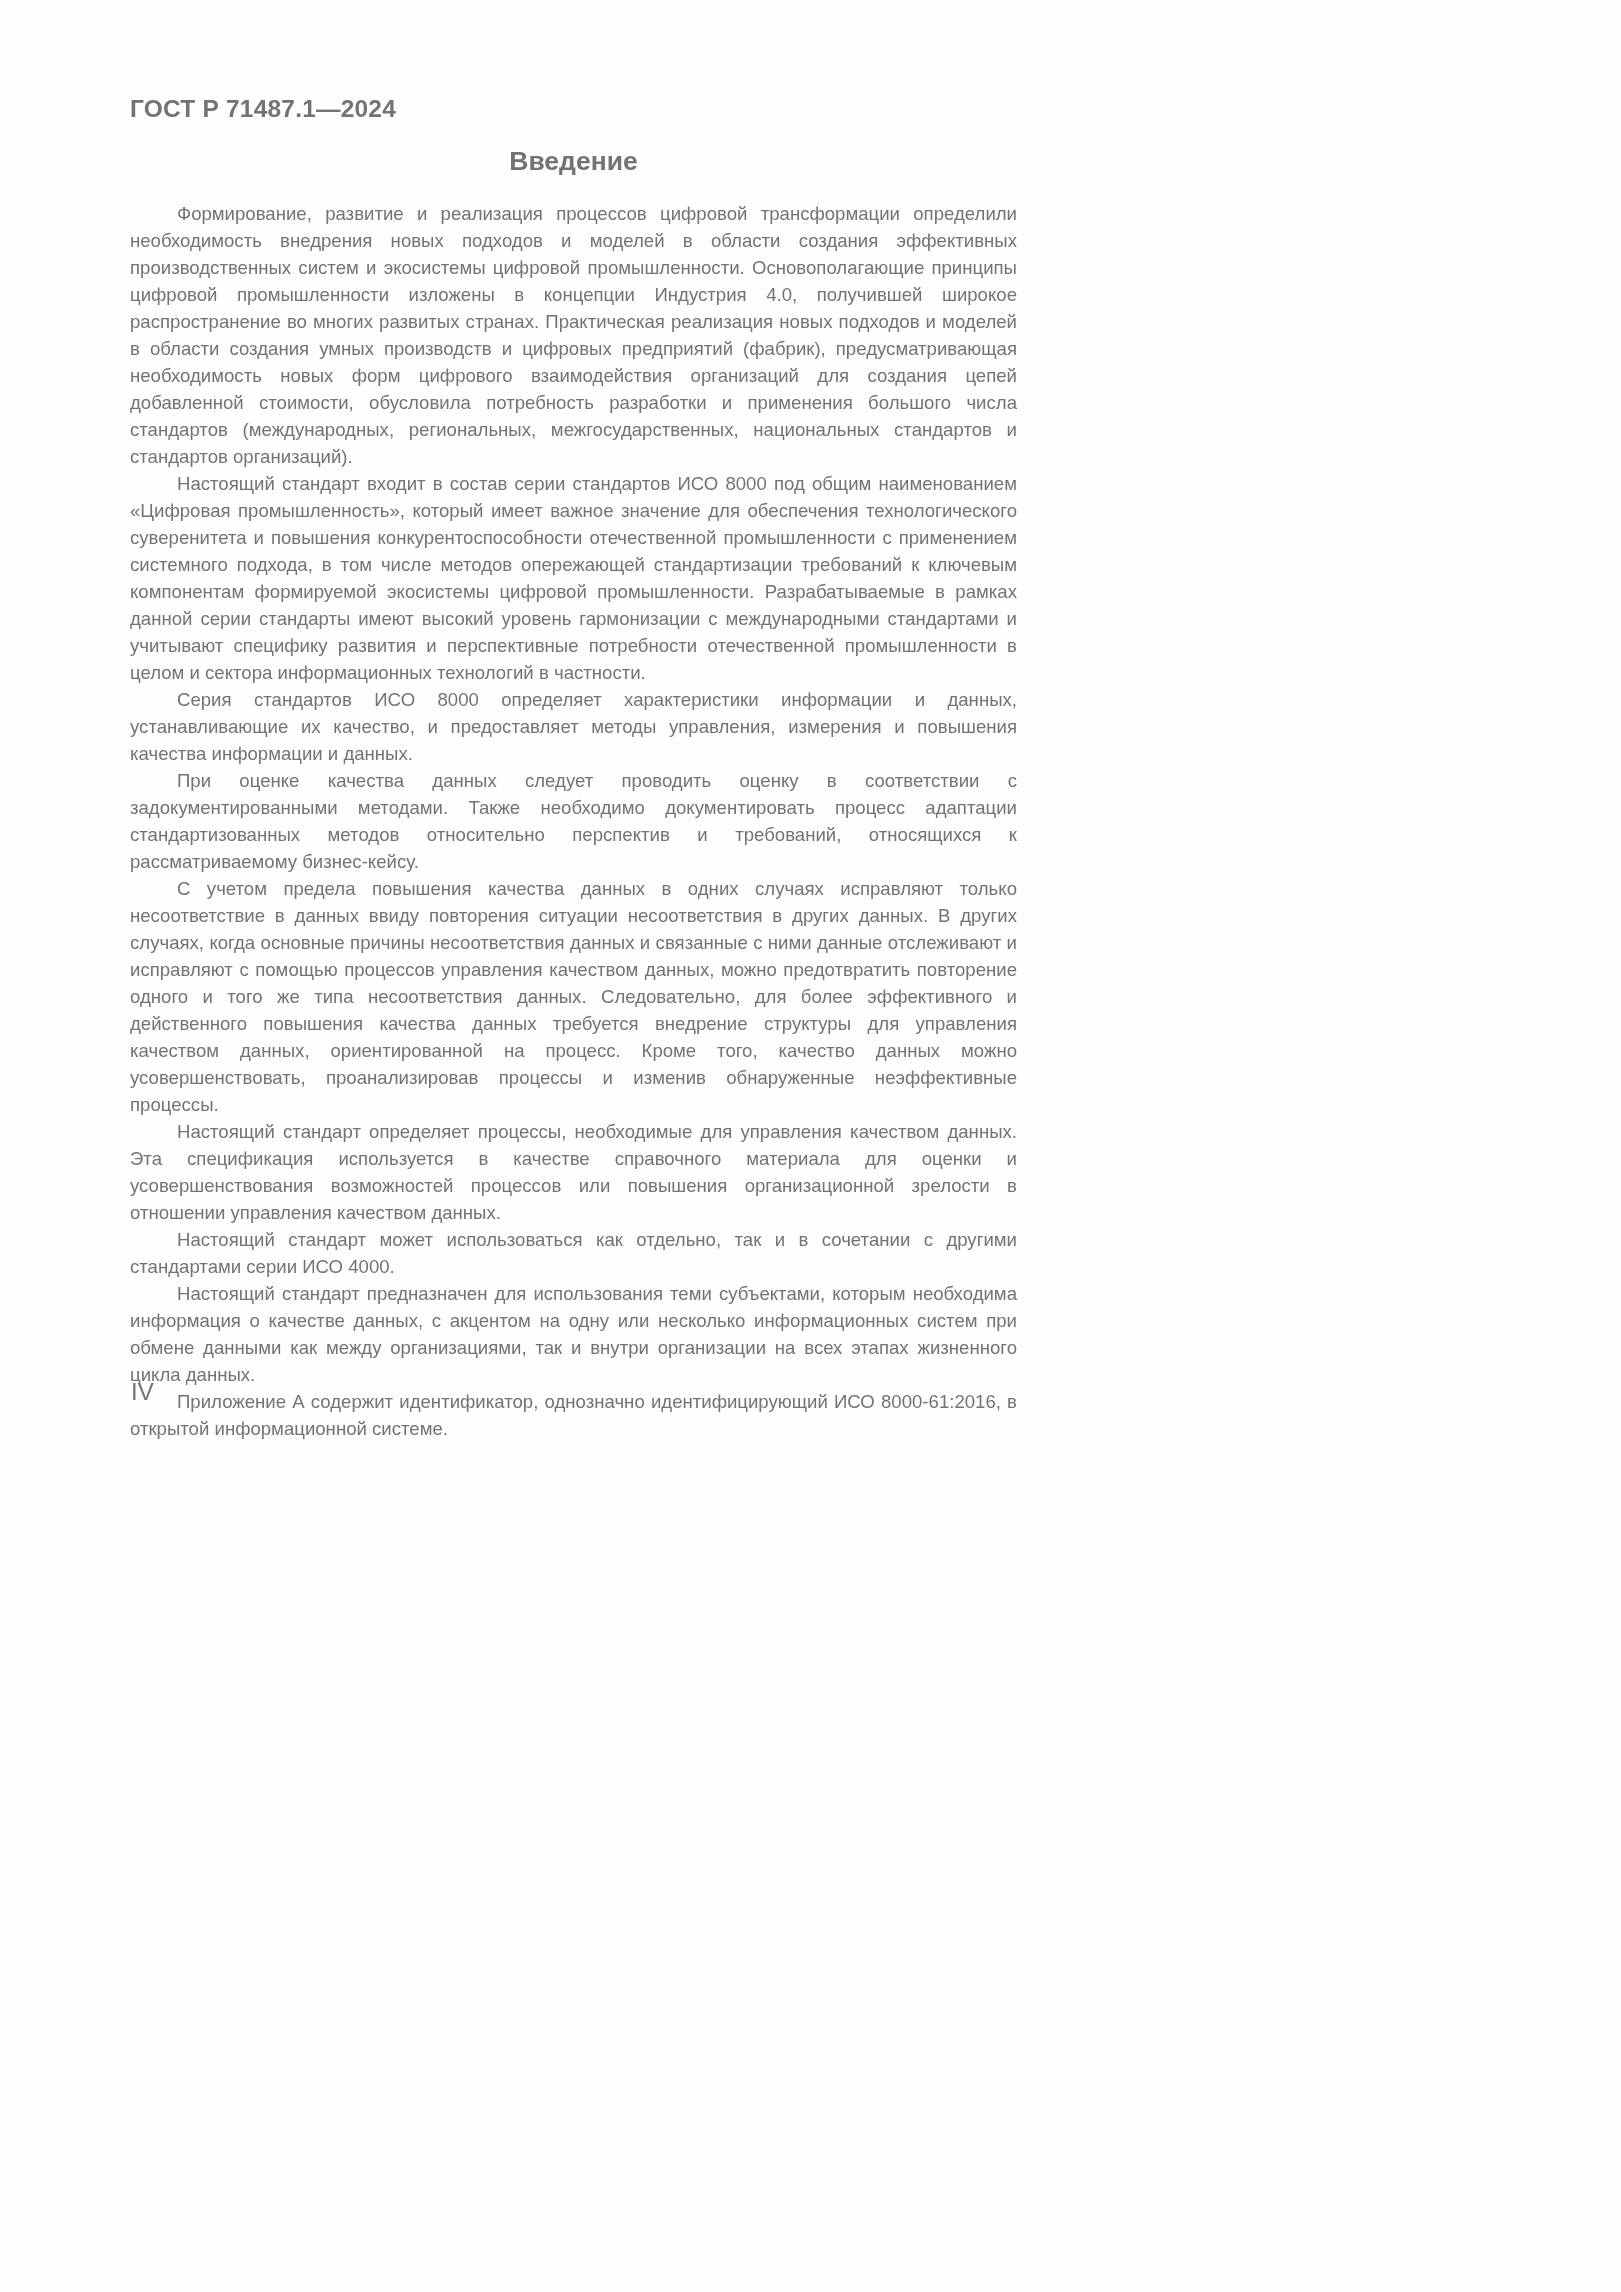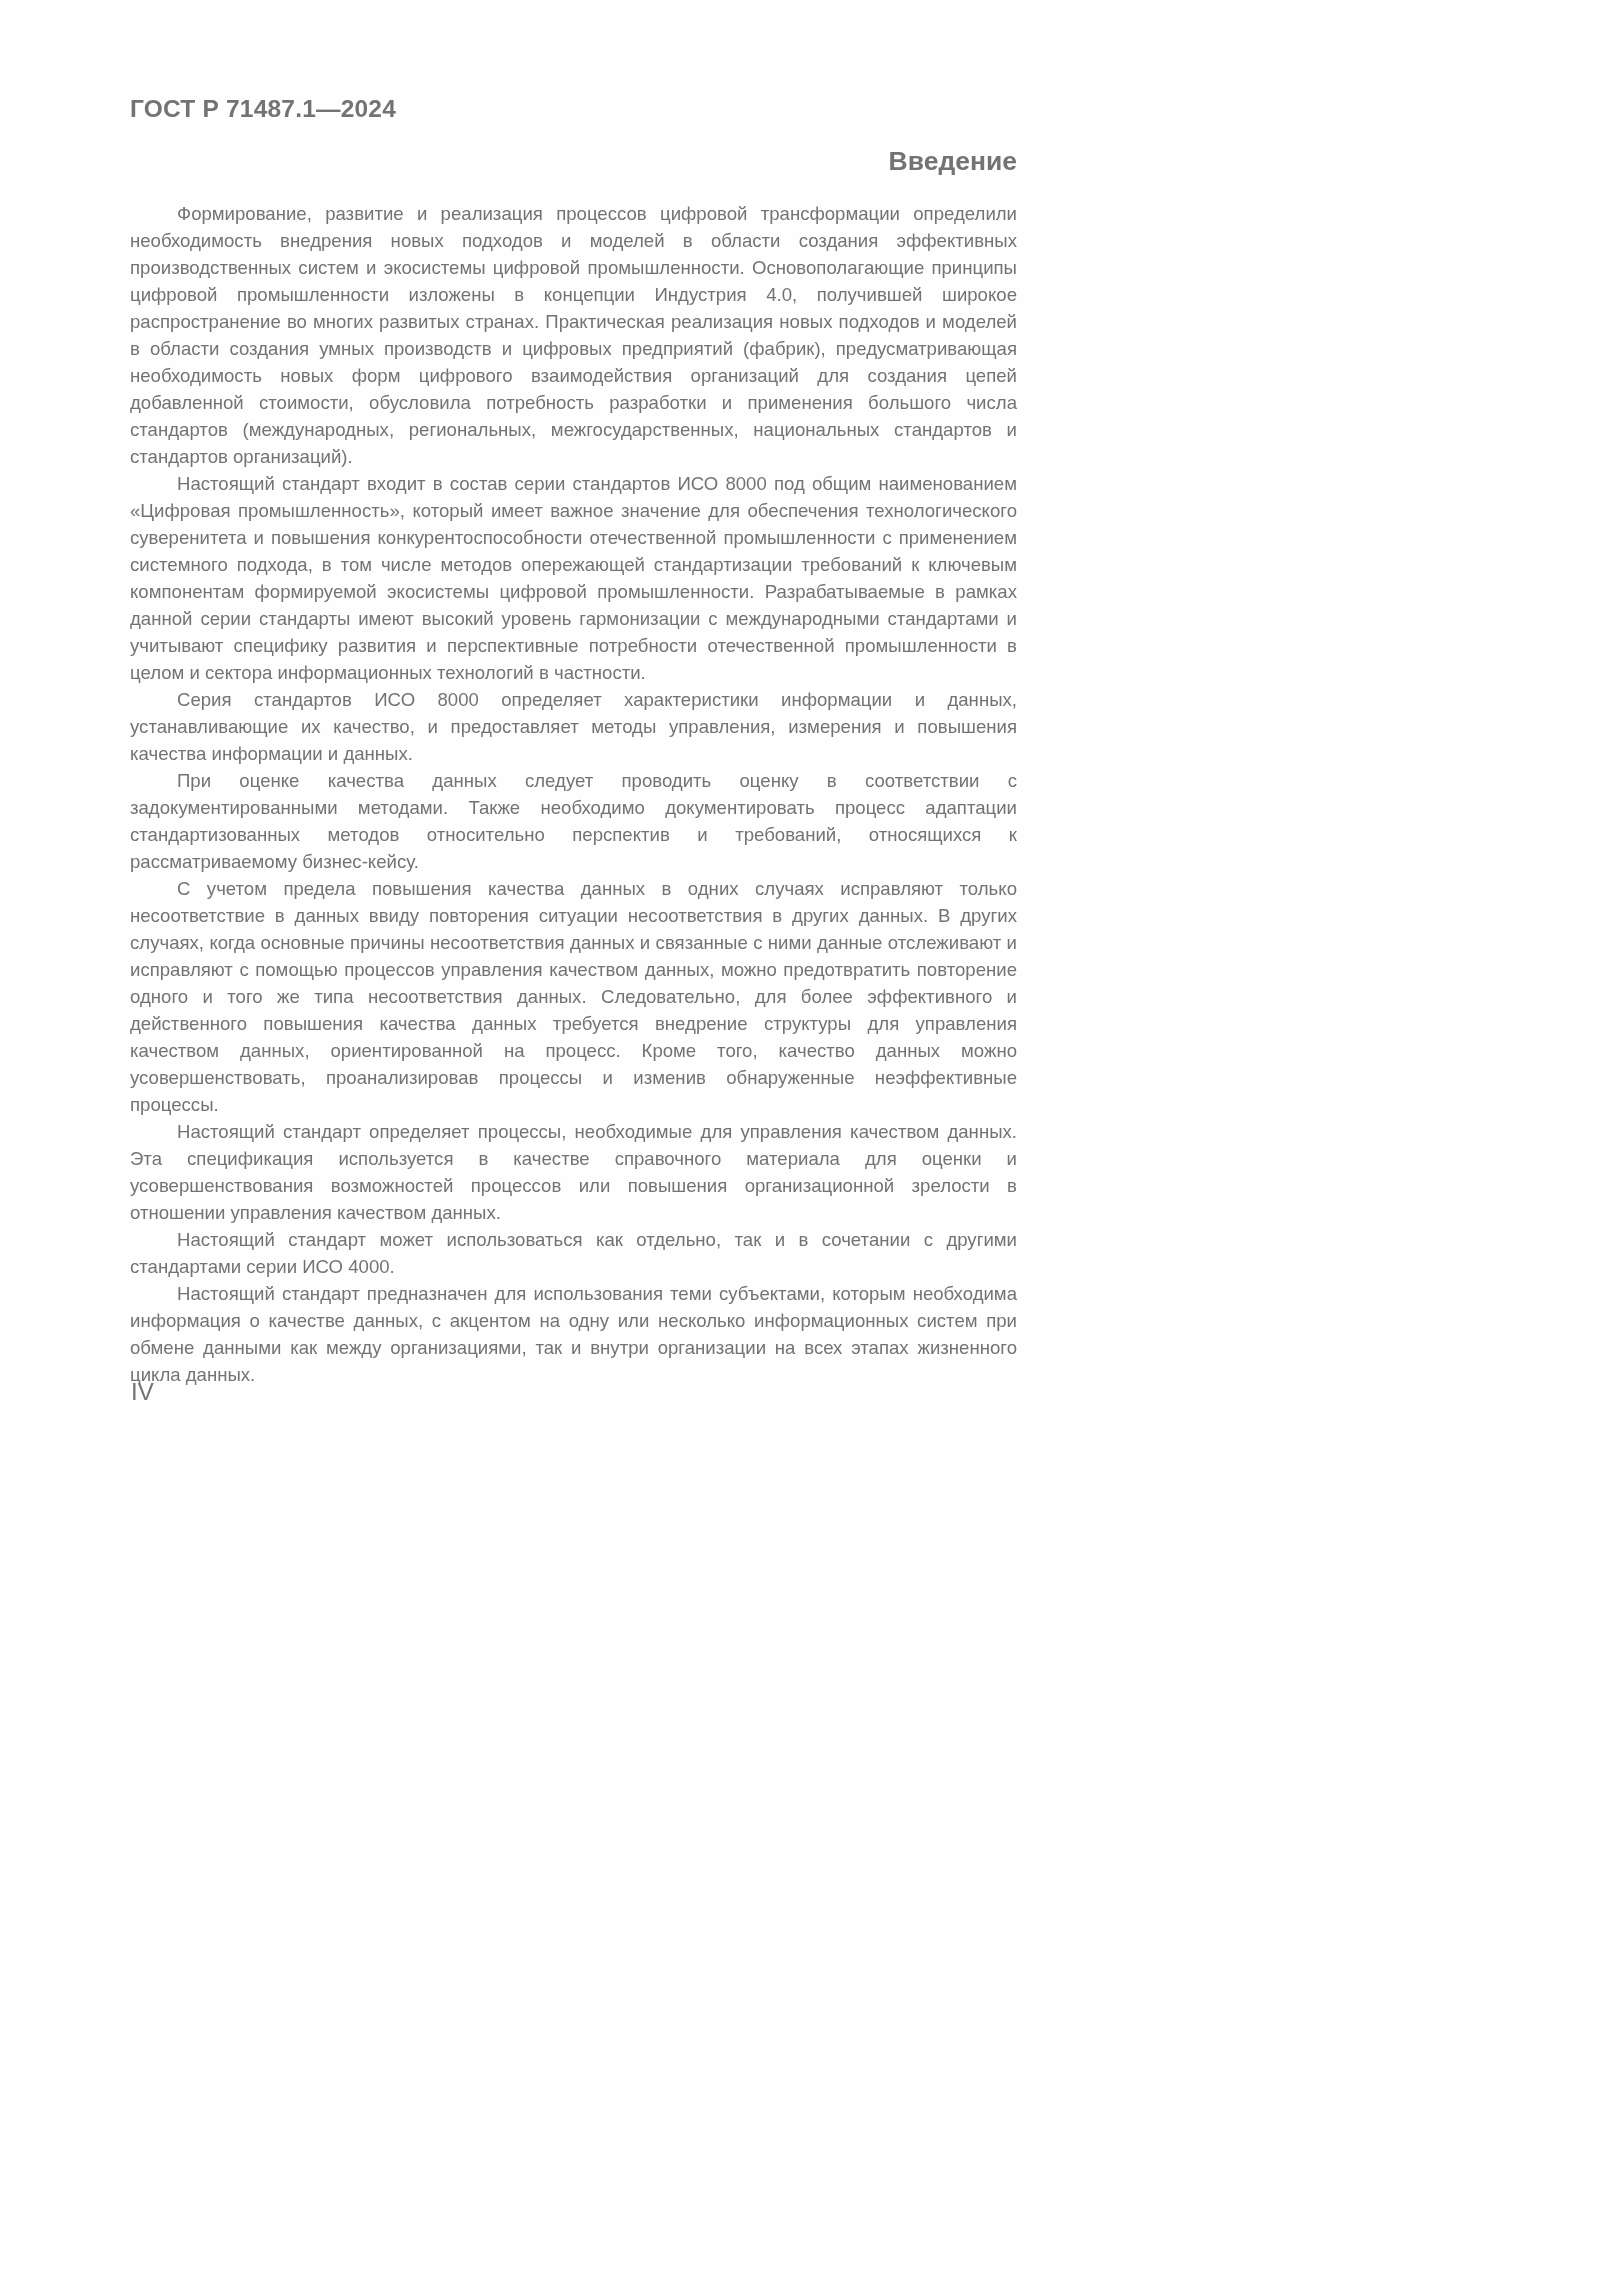--- a/index.html
+++ b/index.html
@@ -23,21 +23,21 @@
     font-size: 24.5px;
     font-weight: 700;
     letter-spacing: 0.2px;
   }
   .doc-title {
     position: absolute;
     top: 146px;
     left: 130px;
     width: 887px;
     margin: 0;
-    text-align: right;
+    text-align: center;
     font-size: 26.5px;
     font-weight: 700;
   }
   .doc-body {
     position: absolute;
     top: 200px;
     left: 130px;
     width: 887px;
     text-align: justify;
     font-size: 18.6px;
@@ -67,17 +67,18 @@
 
   <div class="doc-body" id="doc-body">
       <p class="para"><span>Формирование, развитие и реализация процессов цифровой трансформации определили необходимость внедрения новых подходов и моделей в области создания эффективных производственных систем и экосистемы цифровой промышленности. Основополагающие принципы цифровой промышленности изложены в концепции Индустрия 4.0, получившей широкое распространение во многих развитых странах. Практическая реализация новых подходов и моделей в области создания умных производств и цифровых предприятий (фабрик), предусматривающая необходимость новых форм цифрового взаимодействия организаций для создания цепей добавленной стоимости, обусловила потребность разработки и применения большого числа стандартов (международных, региональных, межгосударственных, национальных стандартов и стандартов организаций).</span></p>
       <p class="para"><span>Настоящий стандарт входит в состав серии стандартов ИСО 8000 под общим наименованием «Цифровая промышленность», который имеет важное значение для обеспечения технологического суверенитета и повышения конкурентоспособности отечественной промышленности с применением системного подхода, в том числе методов опережающей стандартизации требований к ключевым компонентам формируемой экосистемы цифровой промышленности. Разрабатываемые в рамках данной серии стандарты имеют высокий уровень гармонизации с международными стандартами и учитывают специфику развития и перспективные потребности отечественной промышленности в целом и сектора информационных технологий в частности.</span></p>
       <p class="para"><span>Серия стандартов ИСО 8000 определяет характеристики информации и данных, устанавливающие их качество, и предоставляет методы управления, измерения и повышения качества информации и данных.</span></p>
       <p class="para"><span>При оценке качества данных следует проводить оценку в соответствии с задокументированными методами. Также необходимо документировать процесс адаптации стандартизованных методов относительно перспектив и требований, относящихся к рассматриваемому бизнес-кейсу.</span></p>
       <p class="para"><span>С учетом предела повышения качества данных в одних случаях исправляют только несоответствие в данных ввиду повторения ситуации несоответствия в других данных. В других случаях, когда основные причины несоответствия данных и связанные с ними данные отслеживают и исправляют с помощью процессов управления качеством данных, можно предотвратить повторение одного и того же типа несоответствия данных. Следовательно, для более эффективного и действенного повышения качества данных требуется внедрение структуры для управления качеством данных, ориентированной на процесс. Кроме того, качество данных можно усовершенствовать, проанализировав процессы и изменив обнаруженные неэффективные процессы.</span></p>
       <p class="para"><span>Настоящий стандарт определяет процессы, необходимые для управления качеством данных. Эта спецификация используется в качестве справочного материала для оценки и усовершенствования возможностей процессов или повышения организационной зрелости в отношении управления качеством данных.</span></p>
       <p class="para"><span>Настоящий стандарт может использоваться как отдельно, так и в сочетании с другими стандартами серии ИСО 4000.</span></p>
       <p class="para"><span>Настоящий стандарт предназначен для использования теми субъектами, которым необходима информация о качестве данных, с акцентом на одну или несколько информационных систем при обмене данными как между организациями, так и внутри организации на всех этапах жизненного цикла данных.</span></p>
+      <p class="para"><span>Приложение А содержит идентификатор, однозначно идентифицирующий ИСО 8000-61:2016, в открытой информационной системе.</span></p>
     </div>
 
   <div class="doc-footer">IV</div>
 </div>
 
 
 </body></html>

